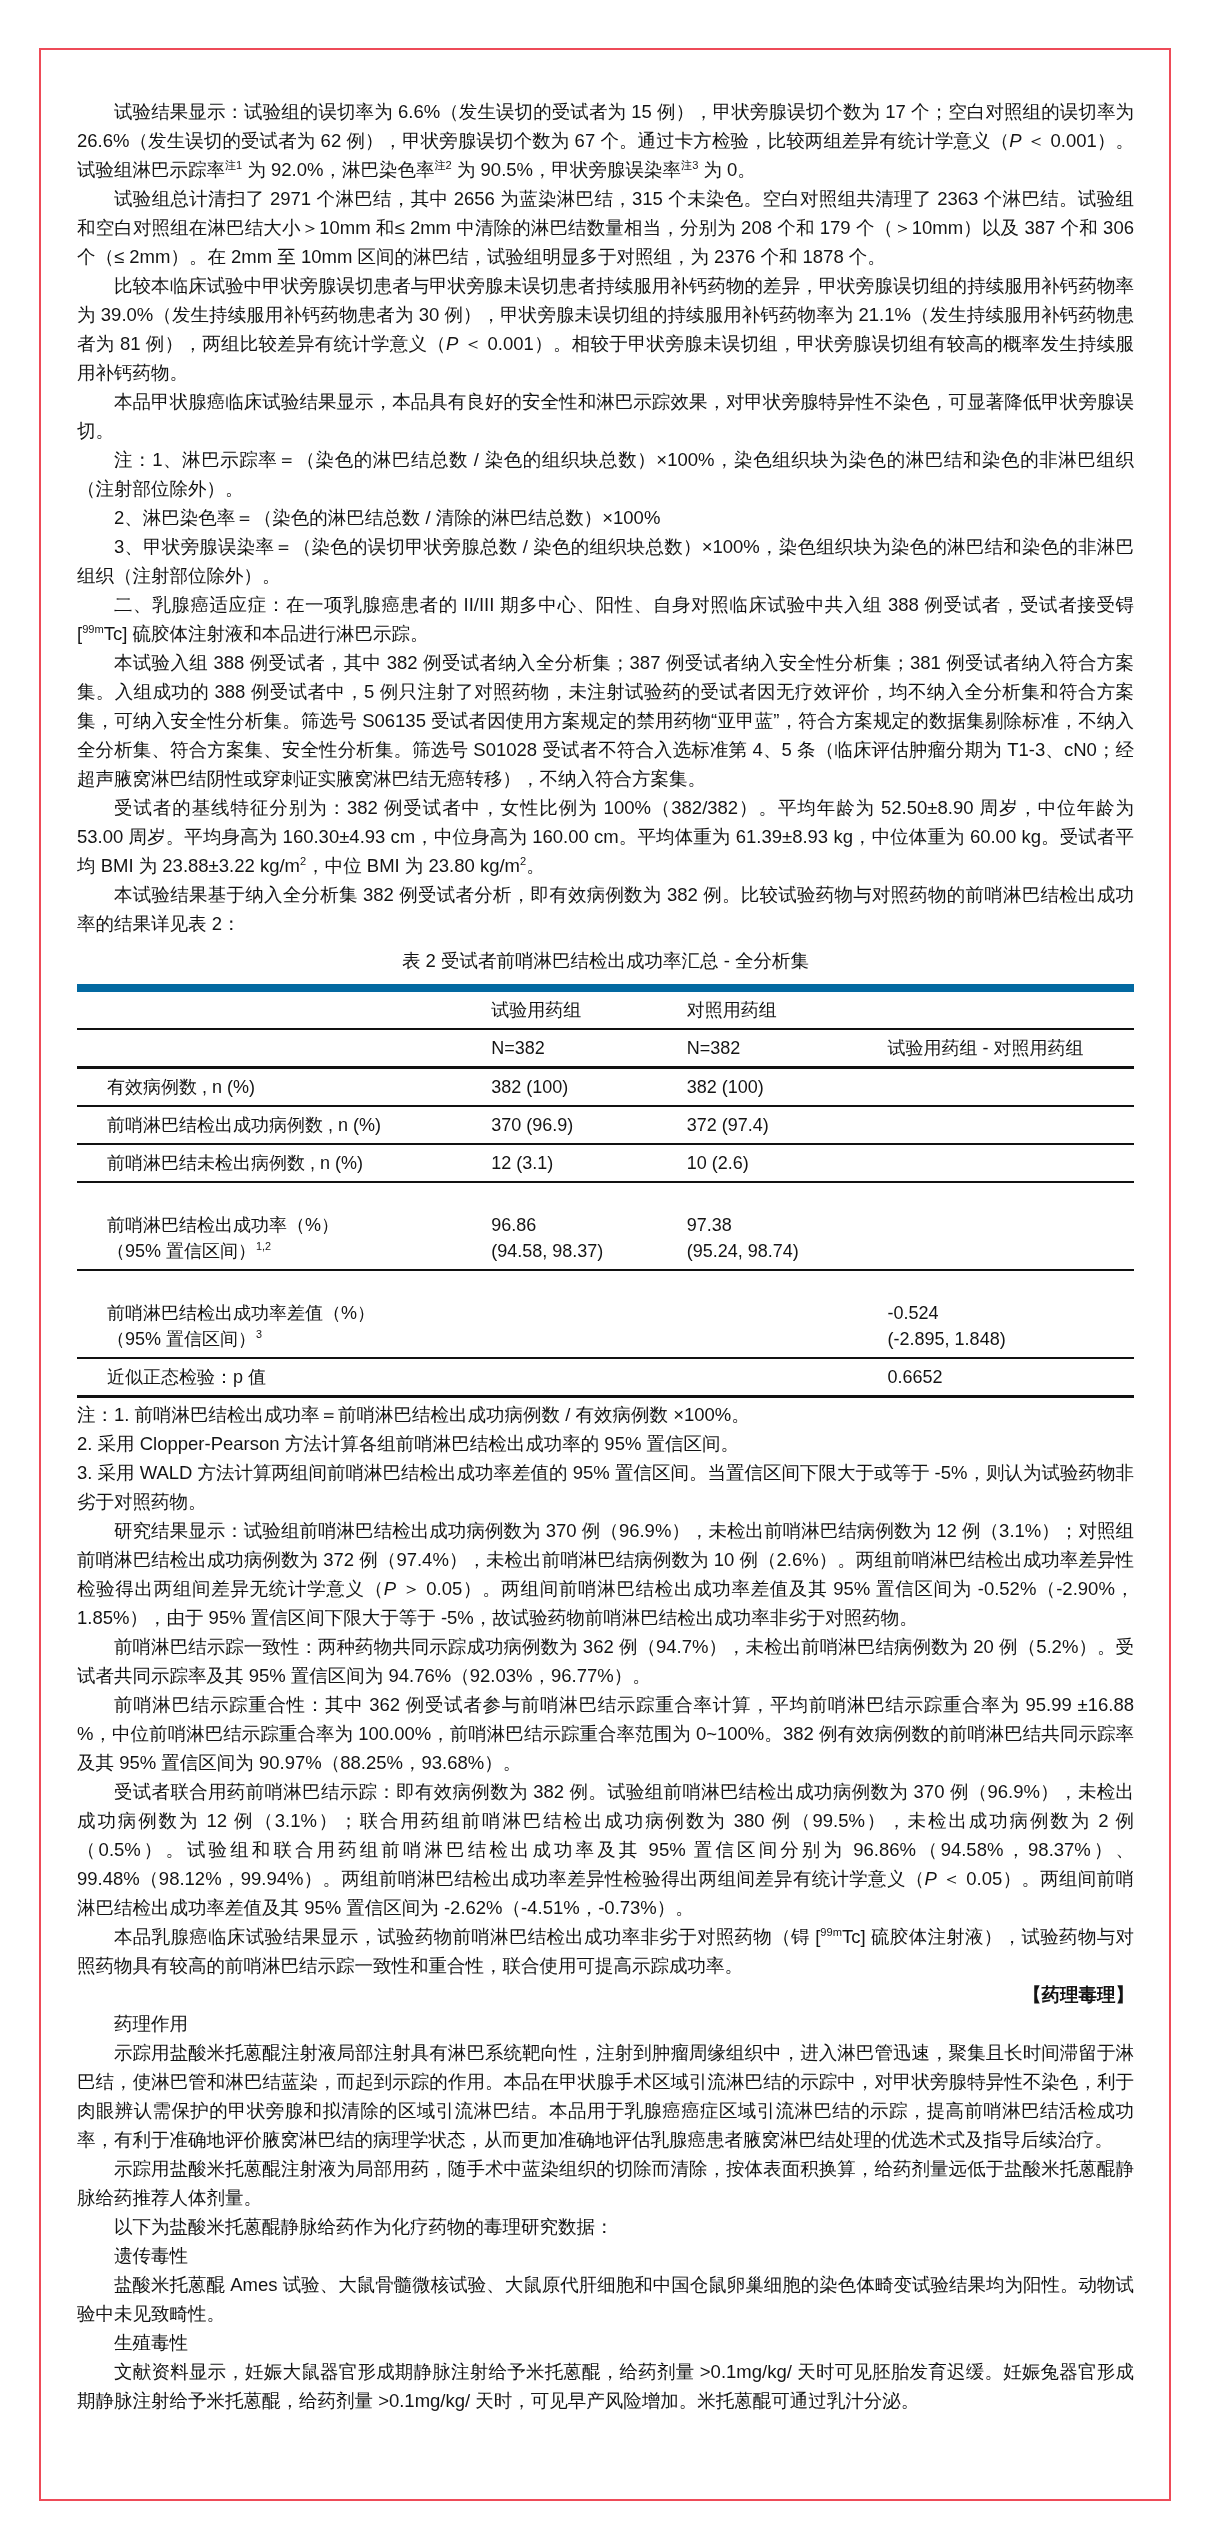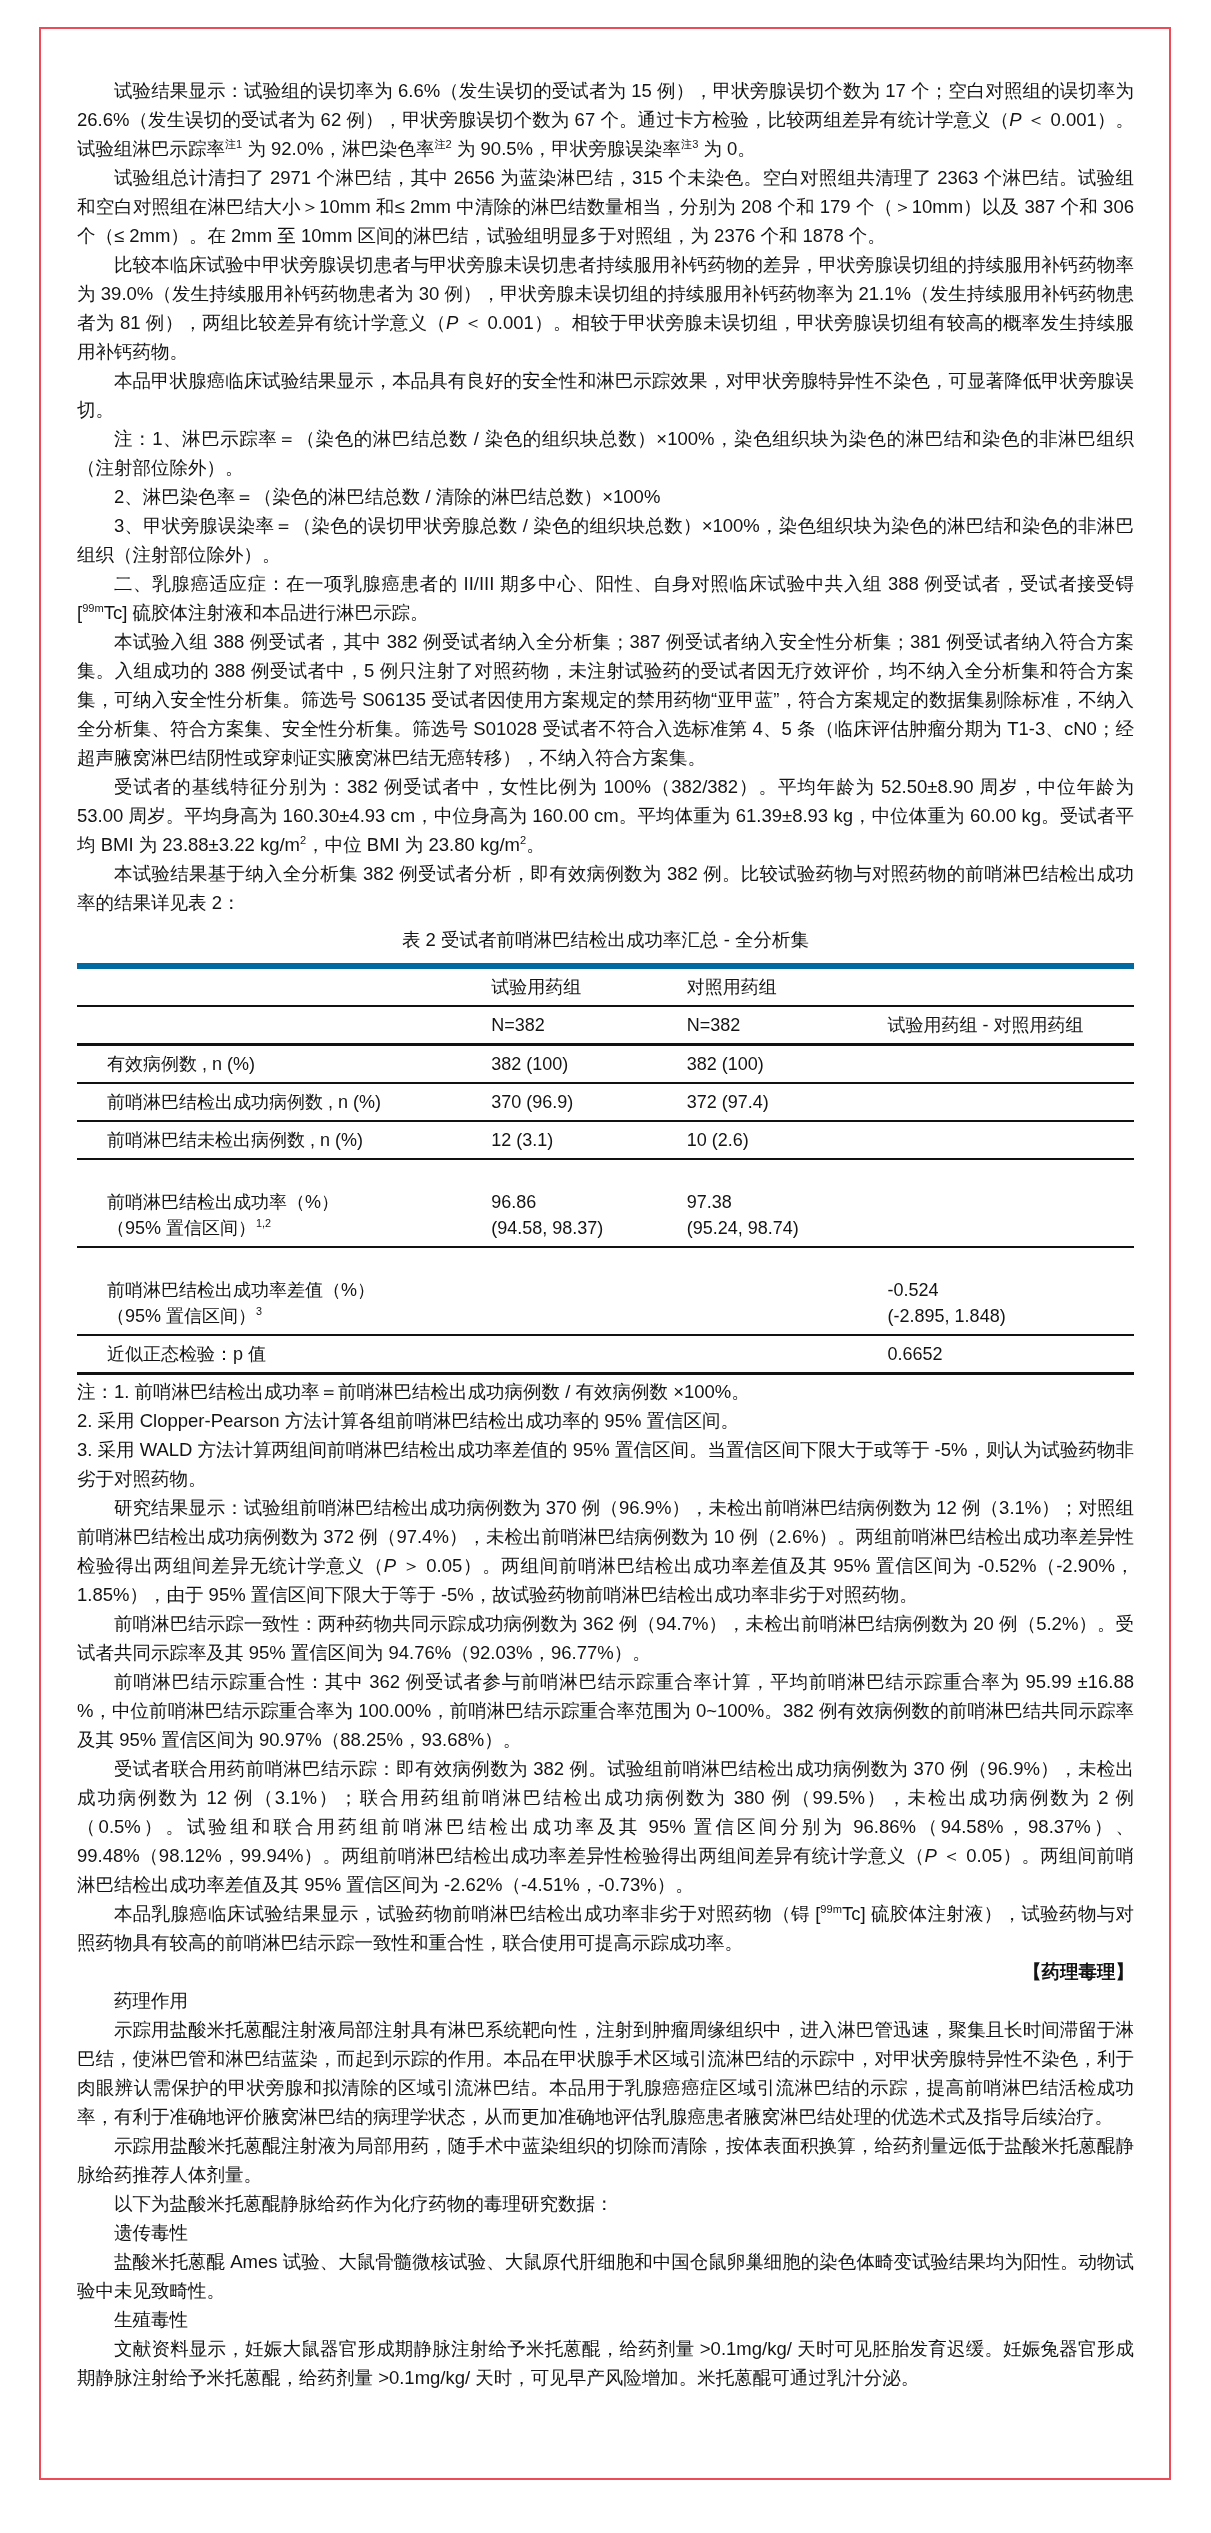--- a/index.html
+++ b/index.html
@@ -2,32 +2,32 @@
 <html lang="zh"><head>
 <meta charset="utf-8">
 <style>
   html,body{margin:0;padding:0;}
   body{
     width:1211px;height:2533px;background:#ffffff;position:relative;
     font-family:"Liberation Sans","DejaVu Sans",sans-serif;
     color:#141414;
   }
   .sheet{
-    position:absolute;left:39px;top:27px;width:1132px;height:2453px;
+    position:absolute;left:39px;top:48px;width:1132px;height:2453px;
     border:2px solid #ee4b58;box-sizing:border-box;
     padding:47px 35px 0 36px;overflow:hidden;
   }
   .para{margin:0;text-indent:2em;text-align:justify;font-size:18.5px;line-height:29px;}
   .flush{text-indent:0;}
   .sec-h{margin:0;font-size:18.5px;line-height:29px;font-weight:bold;text-indent:0;text-align:right;}
   .sub-h{margin:0;font-size:18.5px;line-height:29px;font-weight:normal;text-indent:2em;}
   sup{font-size:0.6em;line-height:0;}
   i{font-style:italic;}
   .tbl-caption{margin:8px;font-size:18.5px;line-height:30px;text-align:center;}
-  table.t2{width:100%;border-collapse:collapse;margin-bottom:2px;border-top:6px solid #0369a1;border-bottom:3px solid #111;}
+  table.t2{width:100%;border-collapse:collapse;margin-bottom:2px;border-top:8px solid #0369a1;border-bottom:3px solid #111;}
   table.t2 td{font-size:18px;line-height:26px;padding:5px 2px;vertical-align:top;}
   table.t2 td.lab{padding-left:30px;}
   table.t2 tr.rule td{border-bottom:2px solid #111;}
   table.t2 tr.rule-thick td{border-bottom:3px solid #111;}
   table.t2 tr.spacer td{padding:0;height:24px;border:none;}
   col.c-lab{width:39%;}
   col.c-test{width:18.5%;}
   col.c-ctrl{width:19%;}
   col.c-diff{width:23.5%;}
 </style>

